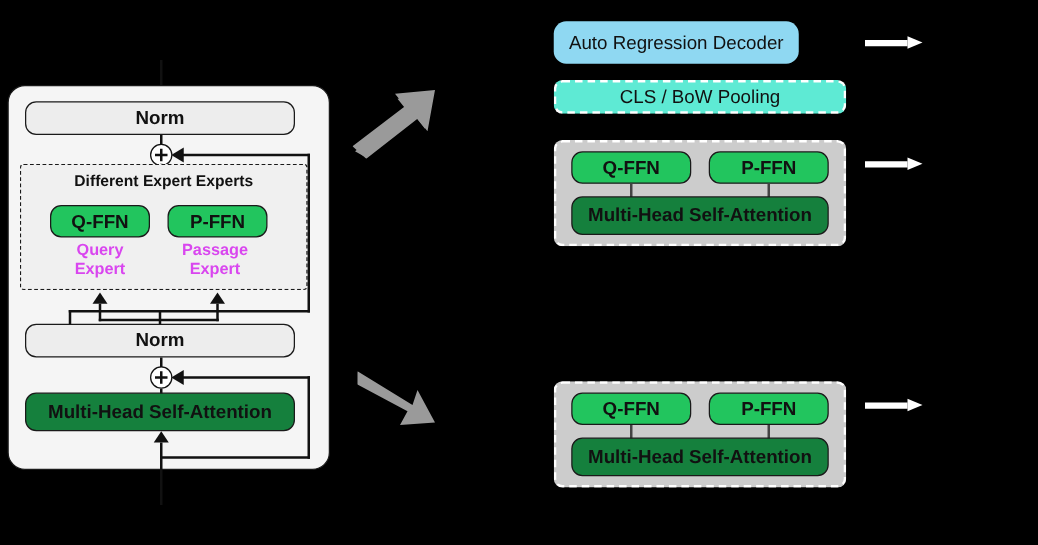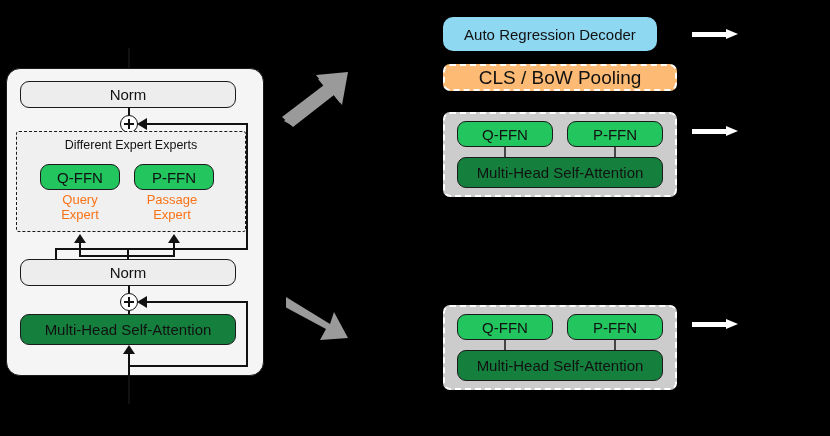--- a/index.html
+++ b/index.html
@@ -1,21 +1,21 @@
 <!DOCTYPE html>
 <html><head>
 <meta charset="utf-8">
 <style>
   html,body{margin:0;padding:0;background:#000;}
   body{
     width:830px;height:436px;position:relative;overflow:hidden;
     font-family:"Liberation Sans","DejaVu Sans",sans-serif;
     background:#000000;
   }
-  .abs{position:absolute;}
+  .abs{position:absolute;font-weight:bold;}
 
   
   #left-panel{
     left:6px; top:68px; width:258px; height:308px;
     background:#f5f5f5; border:1.5px solid #1a1a1a;
     border-radius:14px; box-sizing:border-box;
   }
 
   .rbox{
     position:absolute; box-sizing:border-box;
@@ -34,21 +34,21 @@
     box-sizing:border-box;
     border:1.8px dashed #1a1a1a; border-radius:3px;
     background:#f0f0f0;
   }
   #experts-title{
     position:absolute; left:0; right:0; top:6px; text-align:center;
     font-size:12.5px; color:#111;
   }
   .expert-caption{
     position:absolute; text-align:center; font-size:13px;
-    color:#f97316; line-height:15px;
+    color:#d946ef; line-height:15px;
   }
 
   
   .plus{
     position:absolute; width:18px; height:18px; border-radius:50%;
     background:#ffffff; border:1.8px solid #111; box-sizing:border-box;
   }
   .plus::before,.plus::after{
     content:""; position:absolute; background:#111;
   }
@@ -71,24 +71,24 @@
   
   .gray-arrow{position:absolute;}
 
   
   .decoder{
     background:#8fd8f2; border:none; border-radius:10px;
     position:absolute; display:flex;align-items:center;justify-content:center;
     font-size:15px; color:#111;
   }
   .pooling{
-    background:#fdba74; position:absolute; box-sizing:border-box;
+    background:#5eead4; position:absolute; box-sizing:border-box;
     border:2px dashed #ffffff; border-radius:7px;
     display:flex;align-items:center;justify-content:center;
-    font-size:19px;color:#111;
+    font-size:15px;color:#111;
   }
   .enc-block{
     position:absolute; background:#cccccc; box-sizing:border-box;
     border:2px dashed #ffffff; border-radius:7px;
   }
 
   .white-arrow{position:absolute;height:10px;}
   .white-arrow .shaft{position:absolute;left:0;top:3px;height:5px;background:#fff;}
   .white-arrow .head{position:absolute;top:0;width:0;height:0;
     border-top:5.5px solid transparent;border-bottom:5.5px solid transparent;
@@ -166,21 +166,21 @@
 
 <svg class="gray-arrow" style="left:282px;top:72px;" width="68" height="55" viewBox="0 0 68 55">
   <polygon points="2,49 44,17 36,7 64,3 58,31 50,21 9,53" fill="#9a9a9a"></polygon>
   <polygon points="0,45 42,13 34,3 66,0 60,33 52,23 11,55" fill="#9a9a9a"></polygon>
 </svg>
 
 <svg class="gray-arrow" style="left:286px;top:292px;" width="64" height="52" viewBox="0 0 64 52">
   <polygon points="0,5 44,32 48,20 62,46 34,48 40,37 -3,14" fill="#9a9a9a"></polygon>
 </svg>
 
-<div class="decoder" style="left:443px;top:17px;width:214px;height:34px;">
+<div class="decoder" style="left:443px;top:17px;width:196px;height:34px;">
   <span>Auto Regression Decoder</span>
 </div>
 
 <div class="white-arrow" style="left:692px;top:29px;width:48px;">
   <div class="shaft" style="width:34px;"></div>
   <div class="head" style="left:34px;"></div>
 </div>
 
 <div class="pooling" style="left:443px;top:64px;width:234px;height:27px;">
   <span>CLS / BoW Pooling</span>

